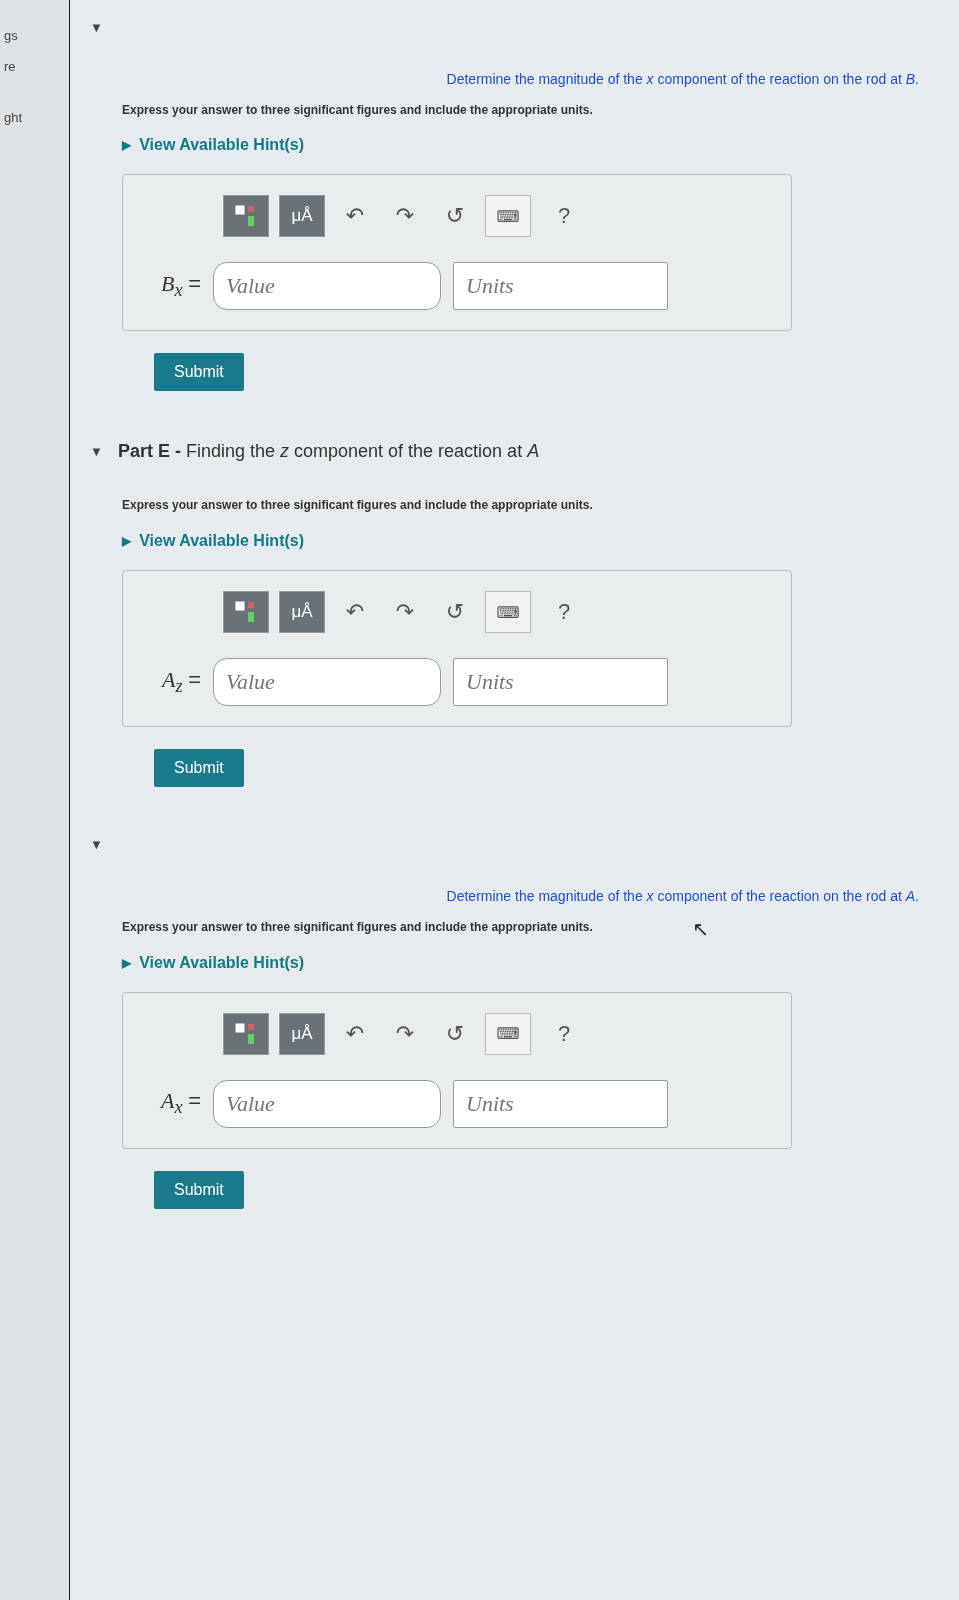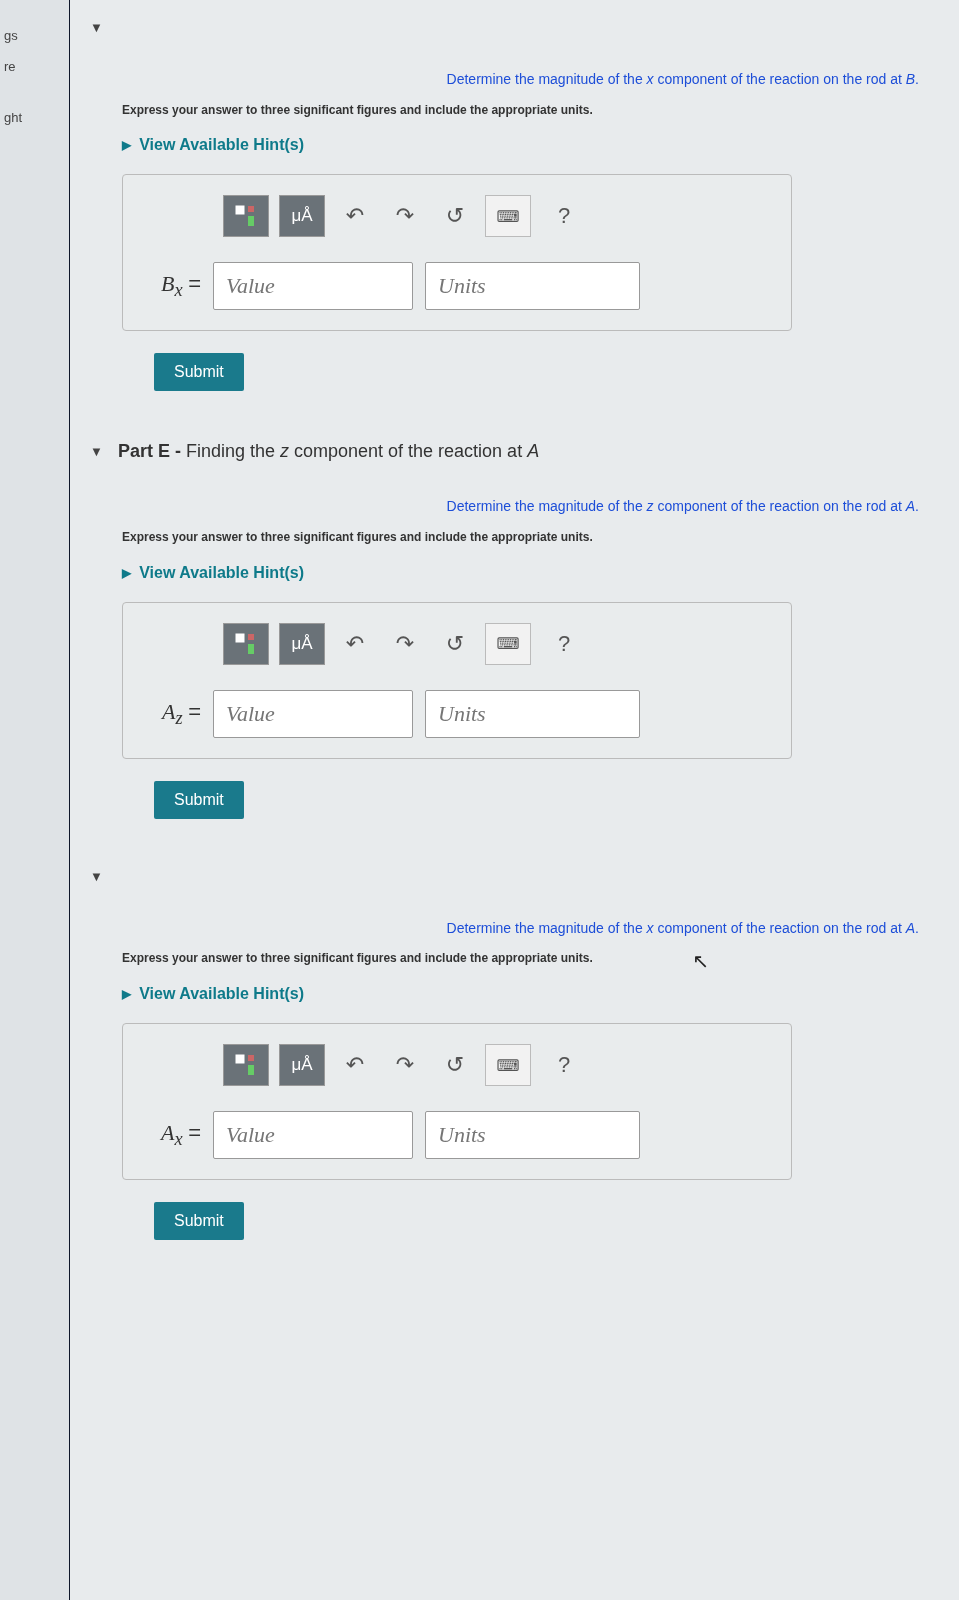--- a/index.html
+++ b/index.html
@@ -139,21 +139,21 @@
     height: 48px;
     border: 1px solid #999;
     border-radius: 2px;
     background: #fff;
     font-size: 22px;
     font-style: italic;
     font-family: "Times New Roman", serif;
     color: #999;
     padding: 0 12px;
   }
-  .value-input { width: 200px; }
+  .value-input { width: 228px; border-radius: 14px; }
   .units-input { width: 215px; }
   .submit-btn {
     background: #1a7a8c;
     color: #fff;
     border: none;
     padding: 10px 20px;
     font-size: 16px;
     border-radius: 2px;
     margin-left: 32px;
   }
@@ -215,21 +215,20 @@
       <button class="submit-btn">Submit</button>
     </div>
   </div>
 
   <div class="part">
     <div class="part-header">
       <span class="caret">▼</span>
       <span class="part-title"><b>Part <span>E</span> -</b> Finding the <i>z</i> component of the reaction at <i>A</i></span>
     </div>
     <div class="body-offset">
-      <p class="question">Determine the magnitude of the <i>z</i> component of the reaction on the rod at <i>A</i>.</p>
       <p class="instruction">Express your answer to three significant figures and include the appropriate units.</p>
       <div class="hints">
         <span class="tri">▶</span>
         <span>View Available Hint(s)</span>
       </div>
       <div class="answer-box">
         <div class="toolbar">
           <div class="tool-btn">
               <svg width="24" height="24" viewBox="0 0 24 24">
                 <rect x="2" y="2" width="8" height="8" fill="#fff" stroke="#fff"></rect>

